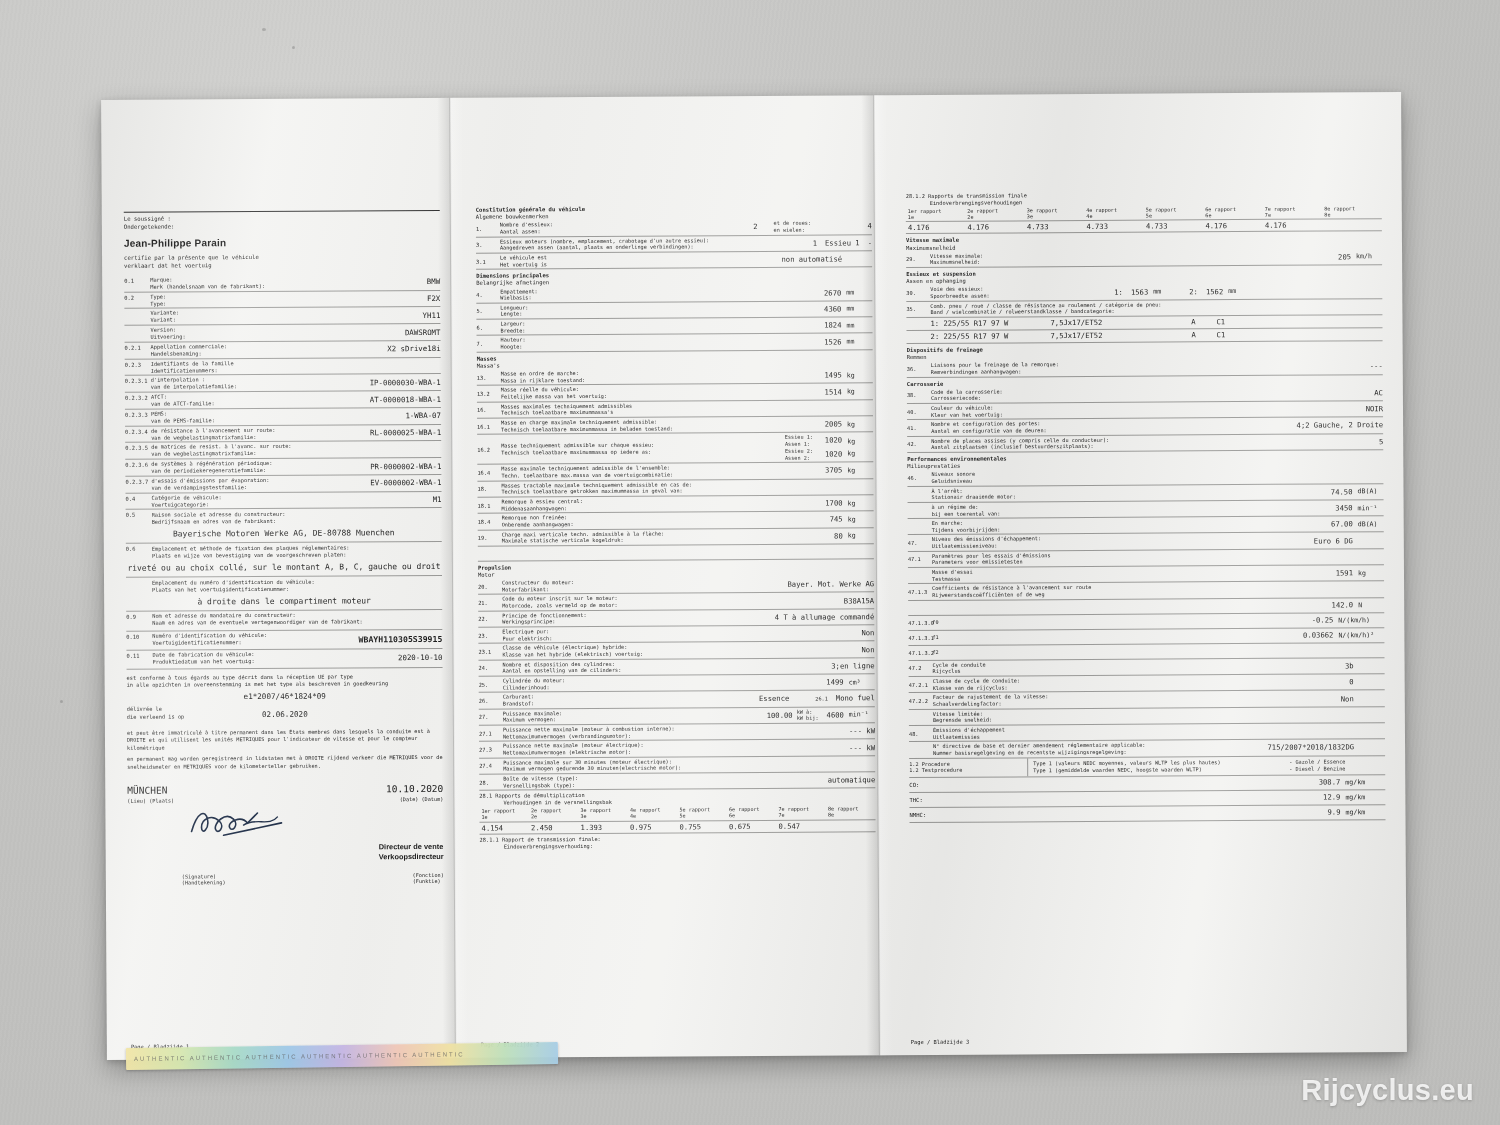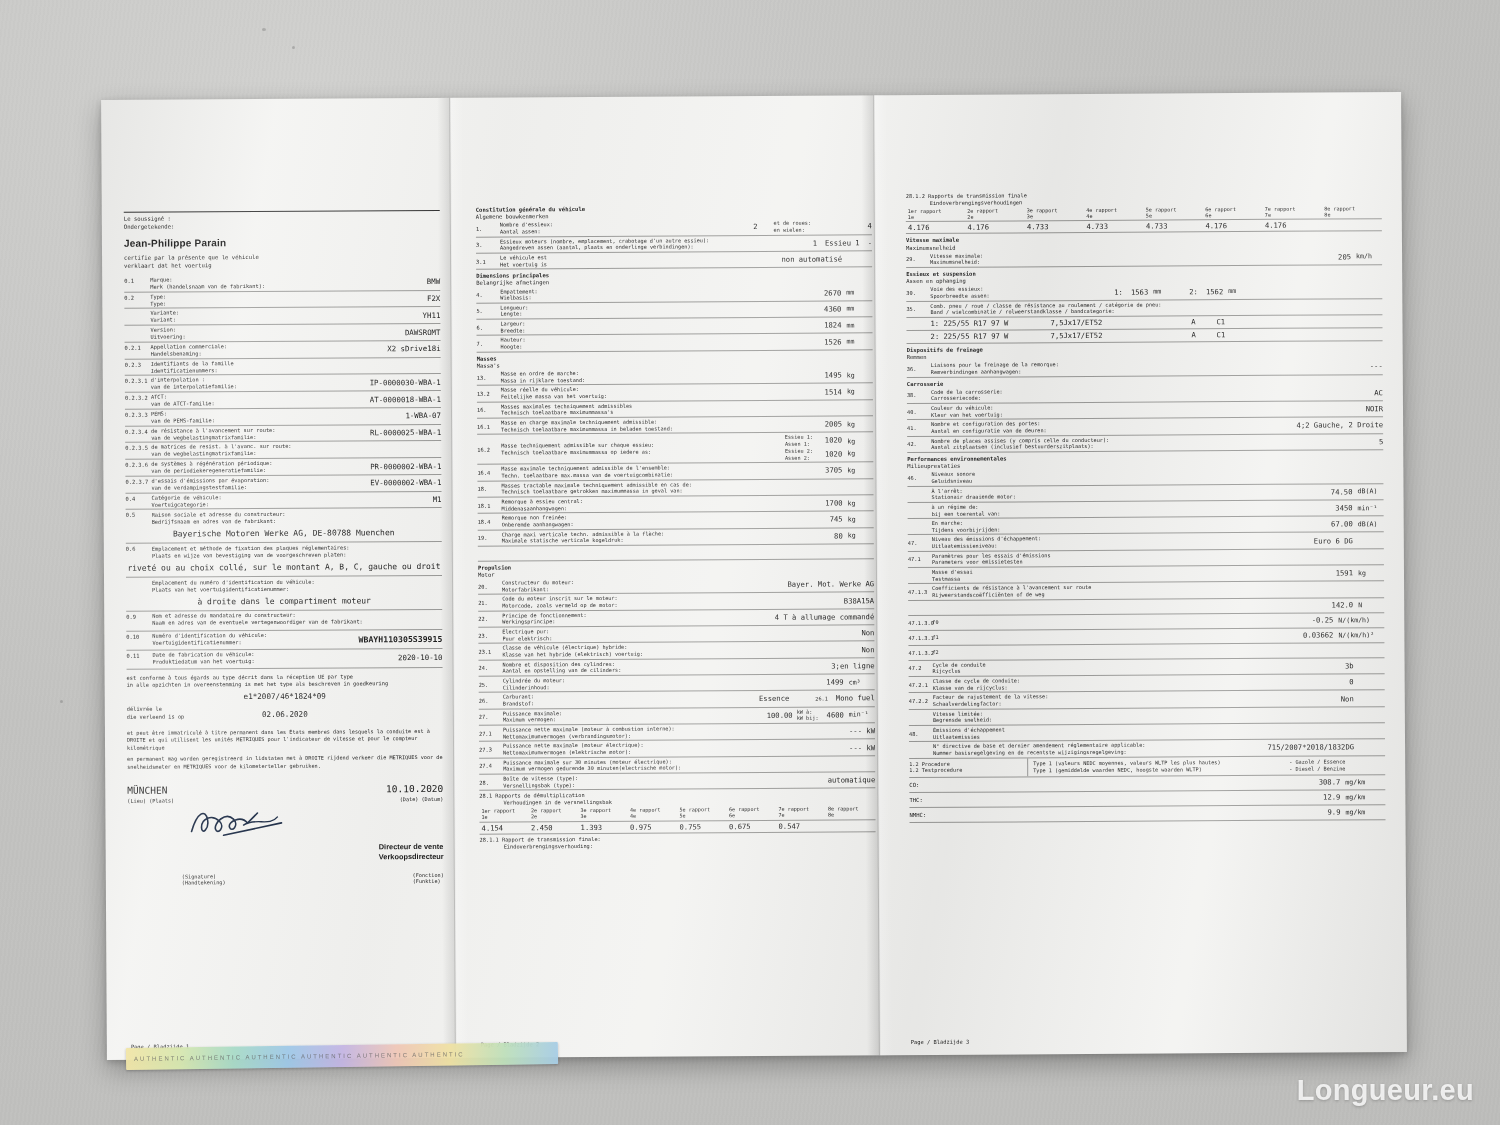--- a/index.html
+++ b/index.html
@@ -1058,13 +1058,13 @@
       </div>
     </div>
     <div class="footer-p" style="left:14px;">Page / Bladzijde 3</div>
   </div>
 </div>
 
 <div class="holo">
   <div class="ht">AUTHENTIC  AUTHENTIC  AUTHENTIC  AUTHENTIC  AUTHENTIC  AUTHENTIC</div>
 </div>
 
-<div class="wm">Longueur.eu</div>
+<div class="wm">Rijcyclus.eu</div>
 
 </body></html>

